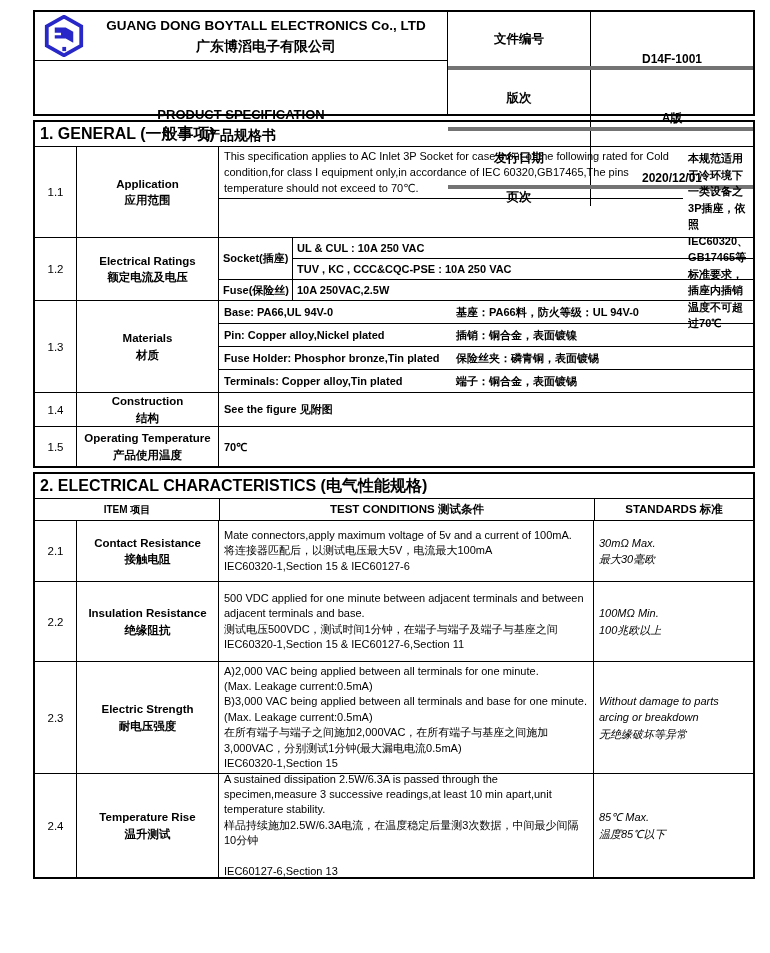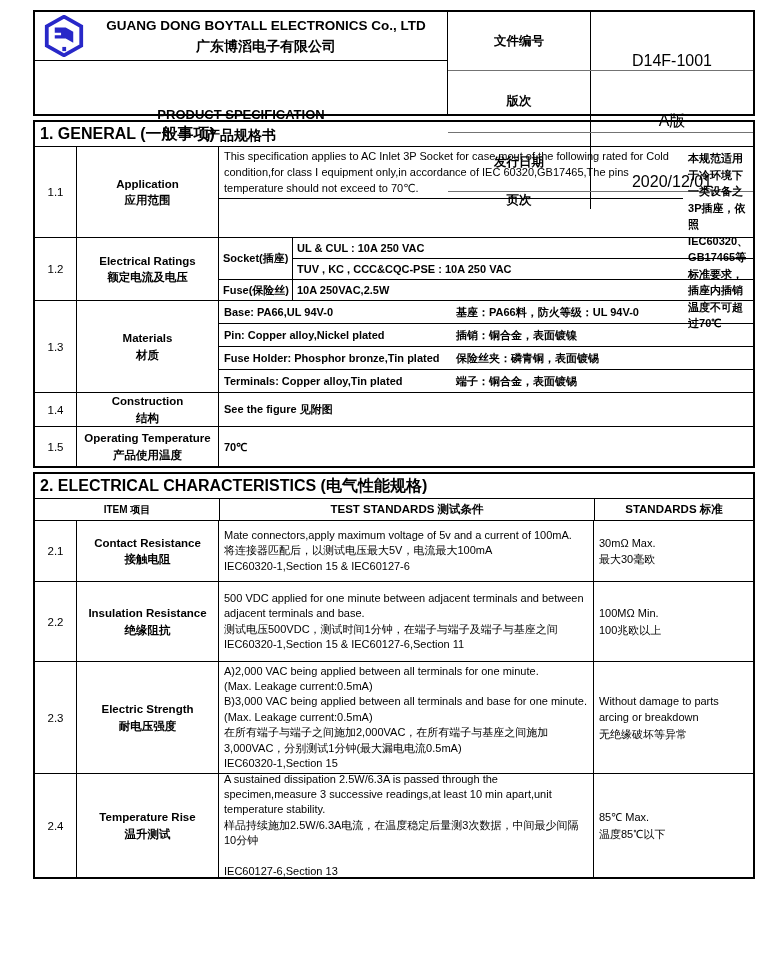--- a/index.html
+++ b/index.html
@@ -13,24 +13,24 @@
   .company{height:52px;border-bottom:1px solid #000;display:flex;align-items:center;padding:3px 6px;gap:4px;box-sizing:border-box;}
   .logo{width:46px;height:42px;flex:0 0 auto;}
   .logo svg{width:46px;height:42px;display:block;}
   .company-names{flex:1;text-align:center;line-height:1.45;}
   .company-names .en{font-size:13.5px;font-weight:bold;}
   .company-names .cn{font-size:14px;font-weight:bold;}
   .spec-title{flex:1;display:flex;flex-direction:column;justify-content:center;text-align:center;line-height:1.5;margin-top:44px;}
   .spec-title .en{font-size:13px;font-weight:bold;}
   .spec-title .cn{font-size:14px;font-weight:bold;}
   .hdr-right{flex:1;display:flex;flex-direction:column;}
-  .meta-row{flex:1;display:flex;border-bottom:1px solid #737373;}
+  .meta-row{flex:1;display:flex;border-bottom:4px solid #737373;}
   .meta-row:last-child{border-bottom:none;gap:8px;}
   .meta-label{width:142px;border-right:1px solid #000;display:flex;align-items:center;justify-content:center;font-weight:bold;font-size:12.5px;}
-  .meta-value{flex:1;display:flex;align-items:center;justify-content:center;font-weight:normal;font-size:16px;margin-top:40px;}
+  .meta-value{flex:1;display:flex;align-items:center;justify-content:center;font-weight:bold;font-size:12px;margin-top:40px;}
   
   .partno-block{border-top:0;}
   .part-row{height:25px;display:flex;align-items:center;padding-left:5px;font-weight:bold;font-size:12.5px;box-sizing:border-box;}
   .part-row + .part-row{border-top:1px solid #000;}
   .part-row .val{margin-left:6px;}
   
   .section{margin-top:4px;}
   .sec-title{height:25px;display:flex;align-items:center;padding-left:5px;font-weight:bold;font-size:16px;border-bottom:1px solid #000;box-sizing:border-box;}
   .g-row{display:flex;box-sizing:border-box;}
   .g-row + .g-row{border-top:1px solid #000;}
@@ -62,21 +62,21 @@
   .h40{height:40px;}
   .single{display:flex;align-items:center;padding-left:5px;font-weight:bold;}
   
   .hdr2{display:flex;height:22px;border-bottom:1px solid #000;box-sizing:border-box;}
   .h2-item{width:185px;border-right:1px solid #000;display:flex;align-items:center;justify-content:center;font-weight:bold;font-size:10px;box-sizing:border-box;}
   .h2-cond{width:375px;border-right:1px solid #000;display:flex;align-items:center;justify-content:center;font-weight:bold;font-size:11.5px;box-sizing:border-box;}
   .h2-std{flex:1;display:flex;align-items:center;justify-content:center;font-weight:bold;font-size:11.5px;}
   .e-row{display:flex;box-sizing:border-box;}
   .e-row + .e-row{border-top:1px solid #000;}
   .e-cond{width:375px;border-right:1px solid #000;display:flex;align-items:center;padding:3px 5px;font-size:11px;line-height:1.4;box-sizing:border-box;}
-  .e-std{flex:1;display:flex;align-items:center;padding:3px 5px;font-size:11px;line-height:1.5;box-sizing:border-box;}
+  .e-std{flex:1;display:flex;align-items:center;padding:3px 5px;font-size:11px;line-height:1.5;box-sizing:border-box;font-style:italic;}
   .h60{height:60px;}
   .h80{height:80px;}
   .h112{height:112px;}
   .h104{height:104px;}
 </style>
 </head>
 <body>
 
 <div class="page">
 
@@ -193,21 +193,21 @@
       </div>
       <div class="c-content single">70℃</div>
     </div>
   </div>
 
   <div class="block section">
     <div class="sec-title">2. ELECTRICAL CHARACTERISTICS  (电气性能规格)</div>
 
     <div class="hdr2">
       <div class="h2-item">ITEM 项目</div>
-      <div class="h2-cond">TEST STANDARDS 测试条件</div>
+      <div class="h2-cond">TEST CONDITIONS 测试条件</div>
       <div class="h2-std">STANDARDS 标准</div>
     </div>
 
     <div class="e-row h60">
       <div class="c-no">2.1</div>
       <div class="c-name">
         <div>Contact Resistance</div>
         <div>接触电阻</div>
       </div>
       <div class="e-cond">

